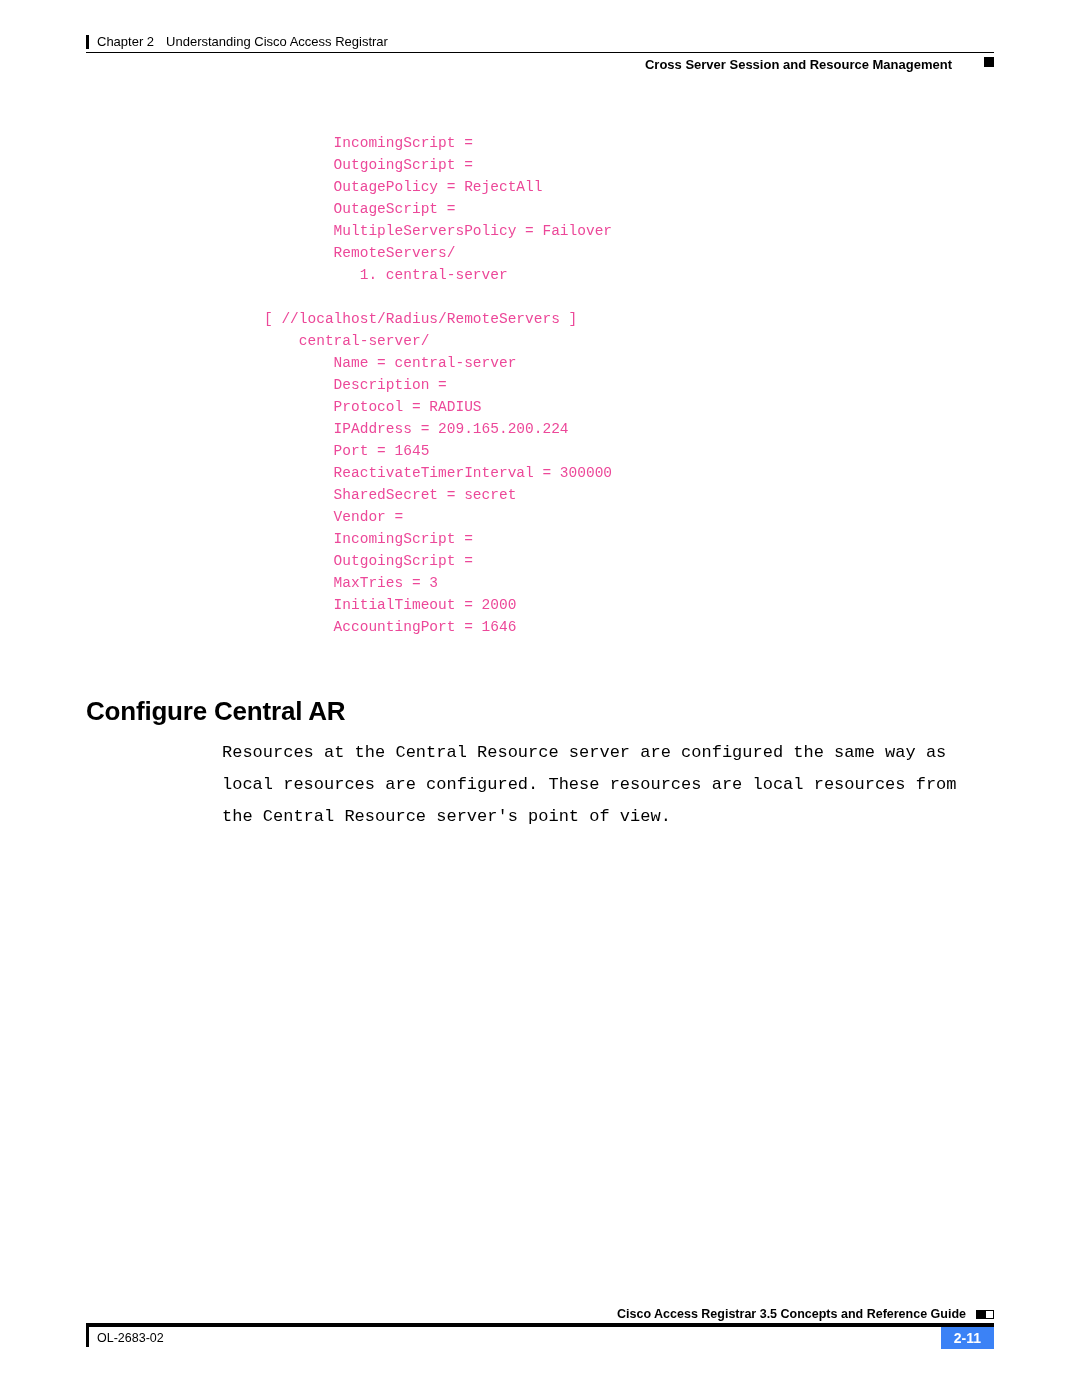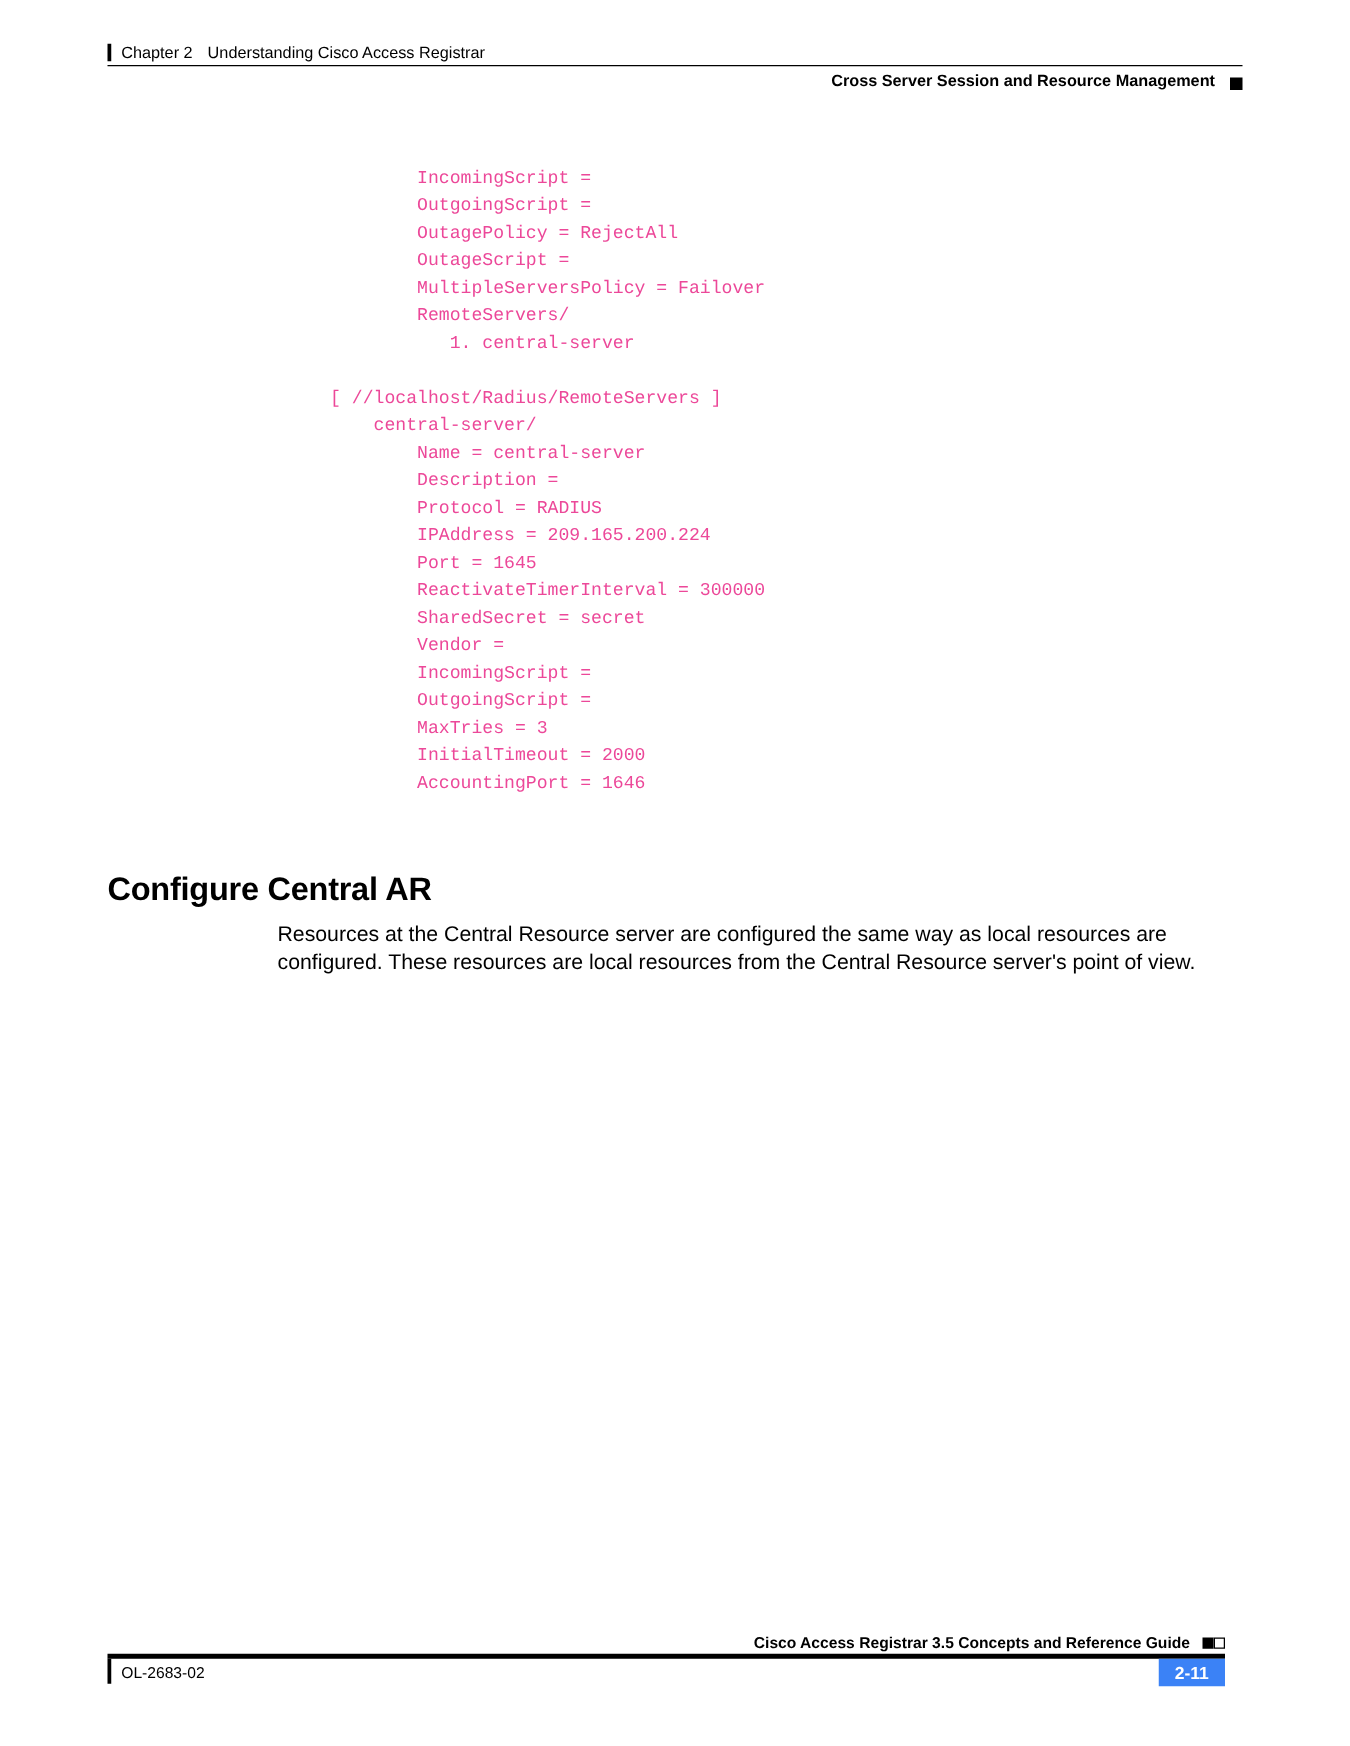--- a/index.html
+++ b/index.html
@@ -10,50 +10,50 @@
       font-family: "Times New Roman", Times, serif;
       position: relative;
       color: #000;
     }
     .page { position: relative; width: 100%; height: 100%; padding: 34px 86px 40px 86px; }
     .header-row { display: flex; align-items: center; margin-bottom: 3px; }
     .header-bar { width: 3px; height: 14px; background: #000; margin-right: 8px; }
     .header-text { font-family: Arial, Helvetica, sans-serif; font-size: 13px; font-weight: normal; }
     .header-chapter-num { margin-right: 12px; }
     .divider { width: 100%; height: 1px; background: #000; margin-bottom: 2px; }
-    .subheader-row { display: flex; align-items: flex-end; justify-content: flex-end; padding-top: 2px; }
+    .subheader-row { display: flex; align-items: flex-start; justify-content: flex-end; padding-top: 2px; gap: 20px; }
     .subheader-text { font-family: Arial, Helvetica, sans-serif; font-size: 13px; font-weight: bold; margin-right: 12px; }
     .subheader-square { width: 10px; height: 10px; background: #000; }
     .code-block {
       font-family: "Courier New", Courier, monospace;
       font-size: 14.5px;
       line-height: 22px;
       white-space: pre;
       margin-top: 60px;
       color: #ec4899;
       margin-left: 178px;
     }
     .section-heading {
       font-family: Arial, Helvetica, sans-serif;
       font-size: 26px;
       font-weight: bold;
       margin-top: 58px;
       margin-bottom: 10px;
       letter-spacing: -0.2px;
     }
     .body-text {
-      font-family: Liberation Sans, sans-serif;
+      font-family: Liberation Mono, monospace;
       font-size: 17px;
-      line-height: 22px;
+      line-height: 32px;
       margin-left: 136px;
     }
     .footer {
       position: absolute;
       left: 86px;
-      right: 100px;
+      right: 86px;
       bottom: 48px;
       text-align: center;
     }
     .footer-title-row { display: flex; justify-content: flex-end; align-items: center; margin-bottom: 2px; }
     .footer-title { font-family: Arial, Helvetica, sans-serif; font-size: 12.5px; font-weight: bold; margin-right: 10px; }
     .footer-sq { width: 9px; height: 9px; background: #000; }
     .footer-sq-white { width: 9px; height: 9px; background: #fff; border: 1px solid #000; margin-left: 0; }
     .footer-divider { width: 100%; height: 4px; background: #000; margin-bottom: 0; }
     .footer-bottom-row { display: flex; justify-content: space-between; align-items: flex-start; }
     .footer-left { display: flex; align-items: center; }

